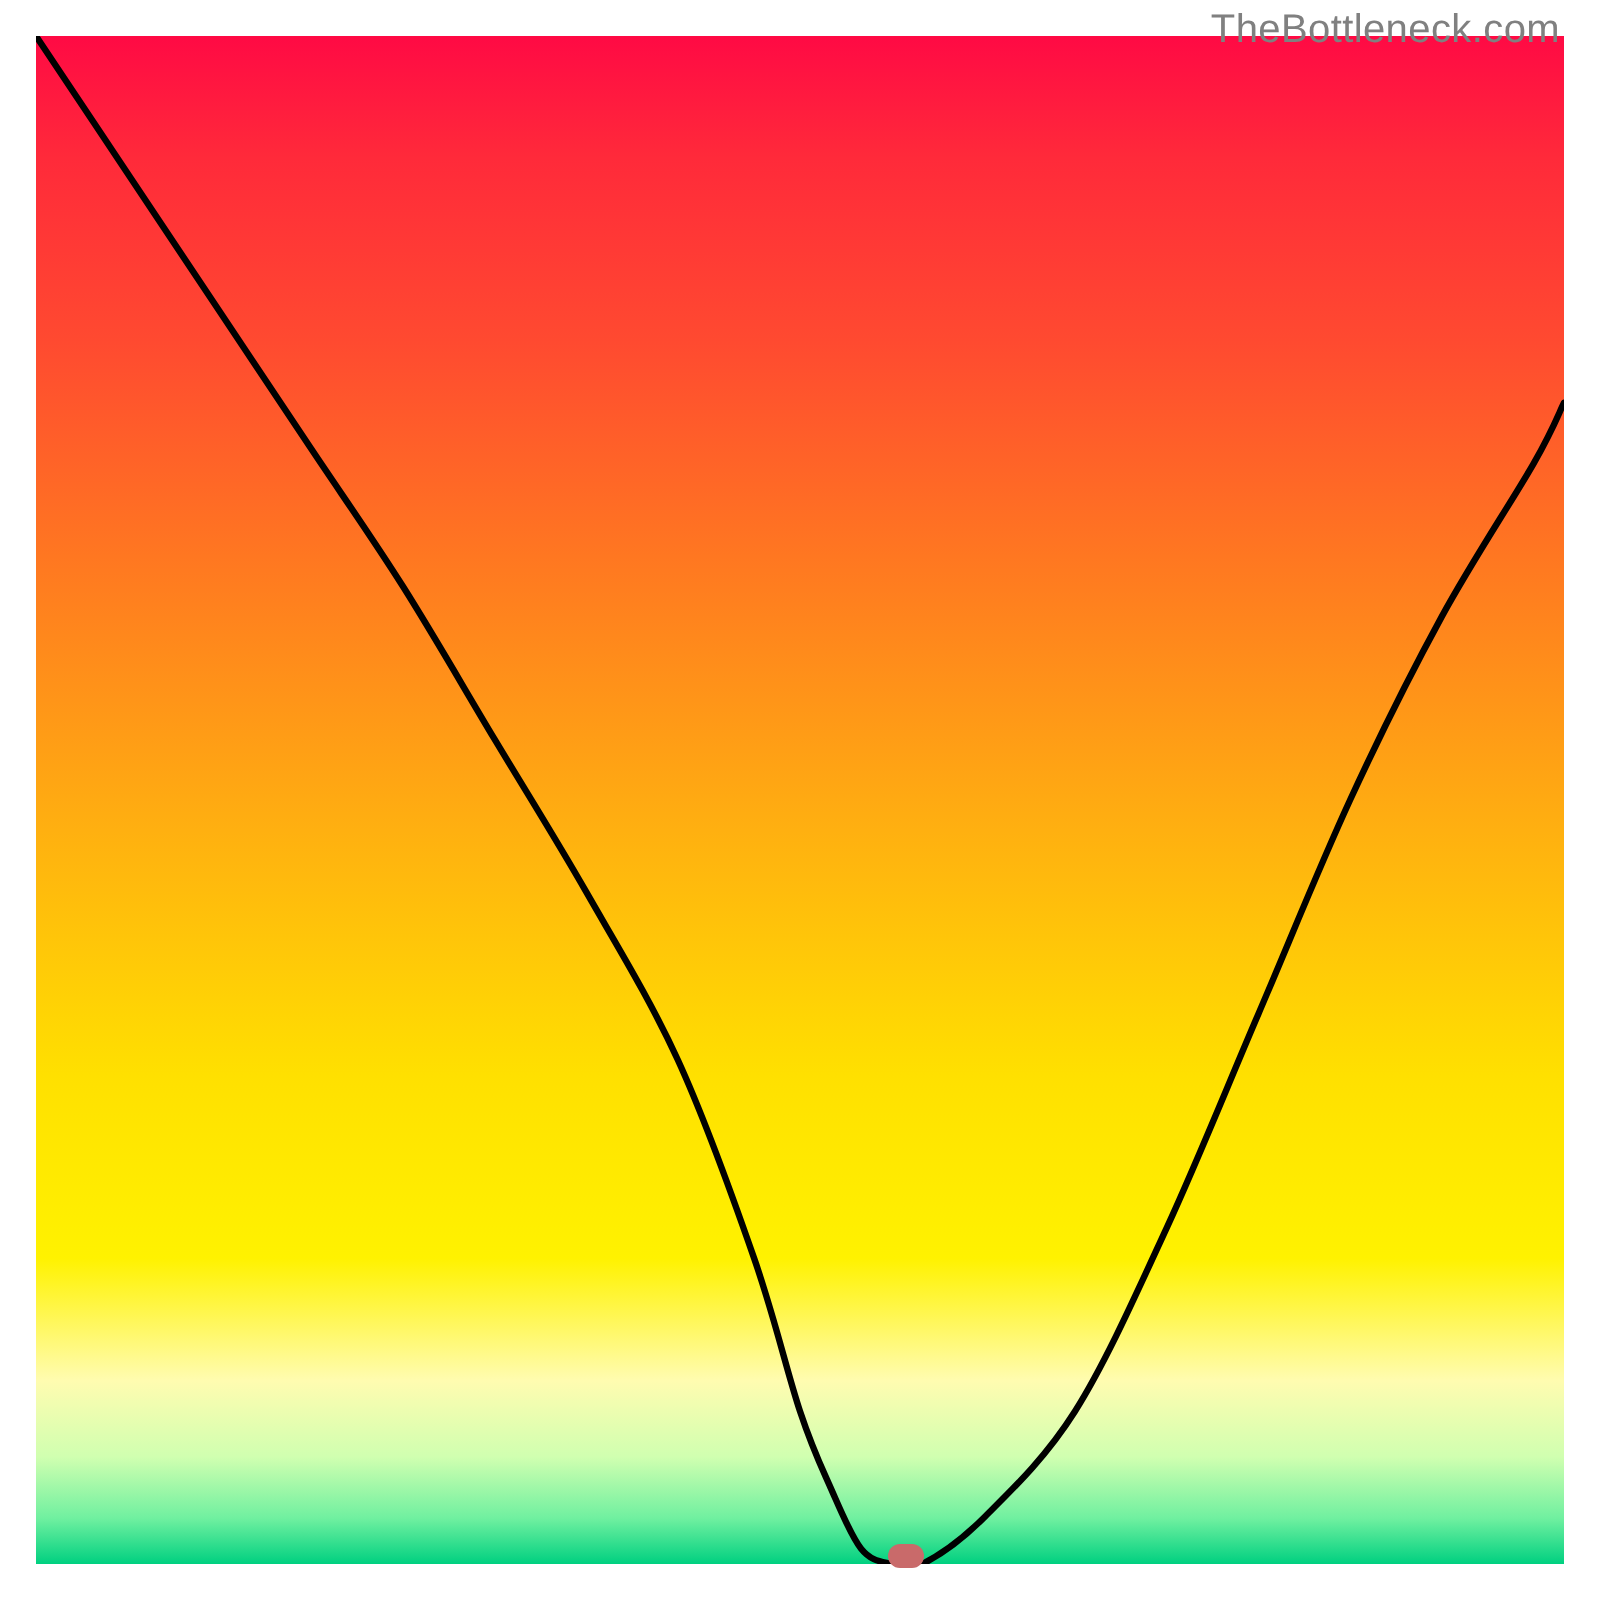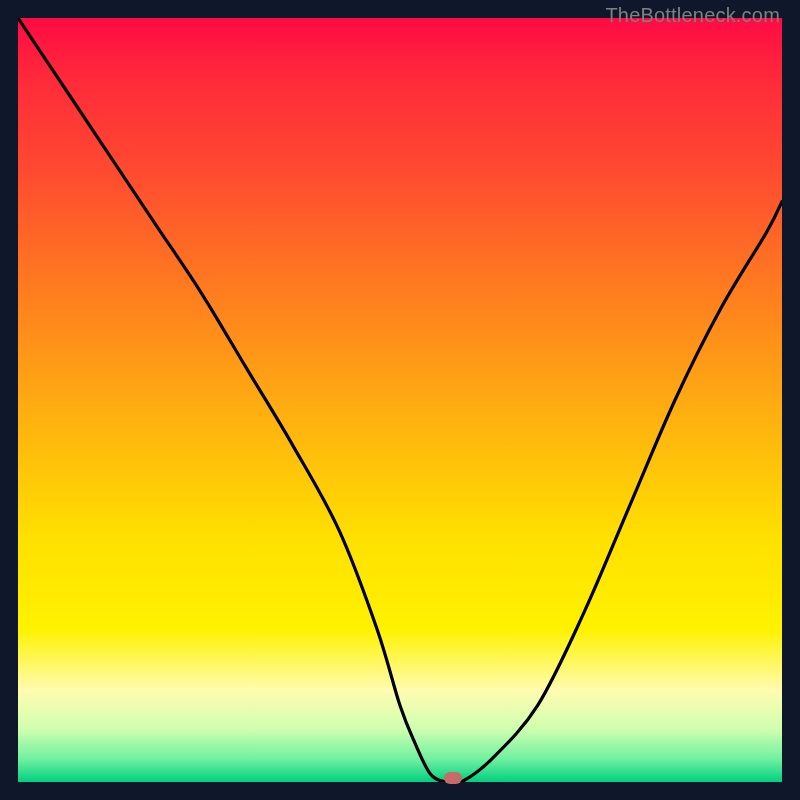--- a/index.html
+++ b/index.html
@@ -8,21 +8,21 @@
     width: 800px;
     height: 800px;
     overflow: hidden;
     background: #000;
     font-family: Arial, Helvetica, sans-serif;
   }
   .chart-container {
     position: relative;
     width: 800px;
     height: 800px;
-    background: #0f172a;
+    background: #ffffff;
   }
   .plot-area {
     position: absolute;
     left: 18px;
     top: 18px;
     width: 764px;
     height: 764px;
     background: linear-gradient(to bottom,
       #ff0a44 0%,
       #ff2a3a 8%,

